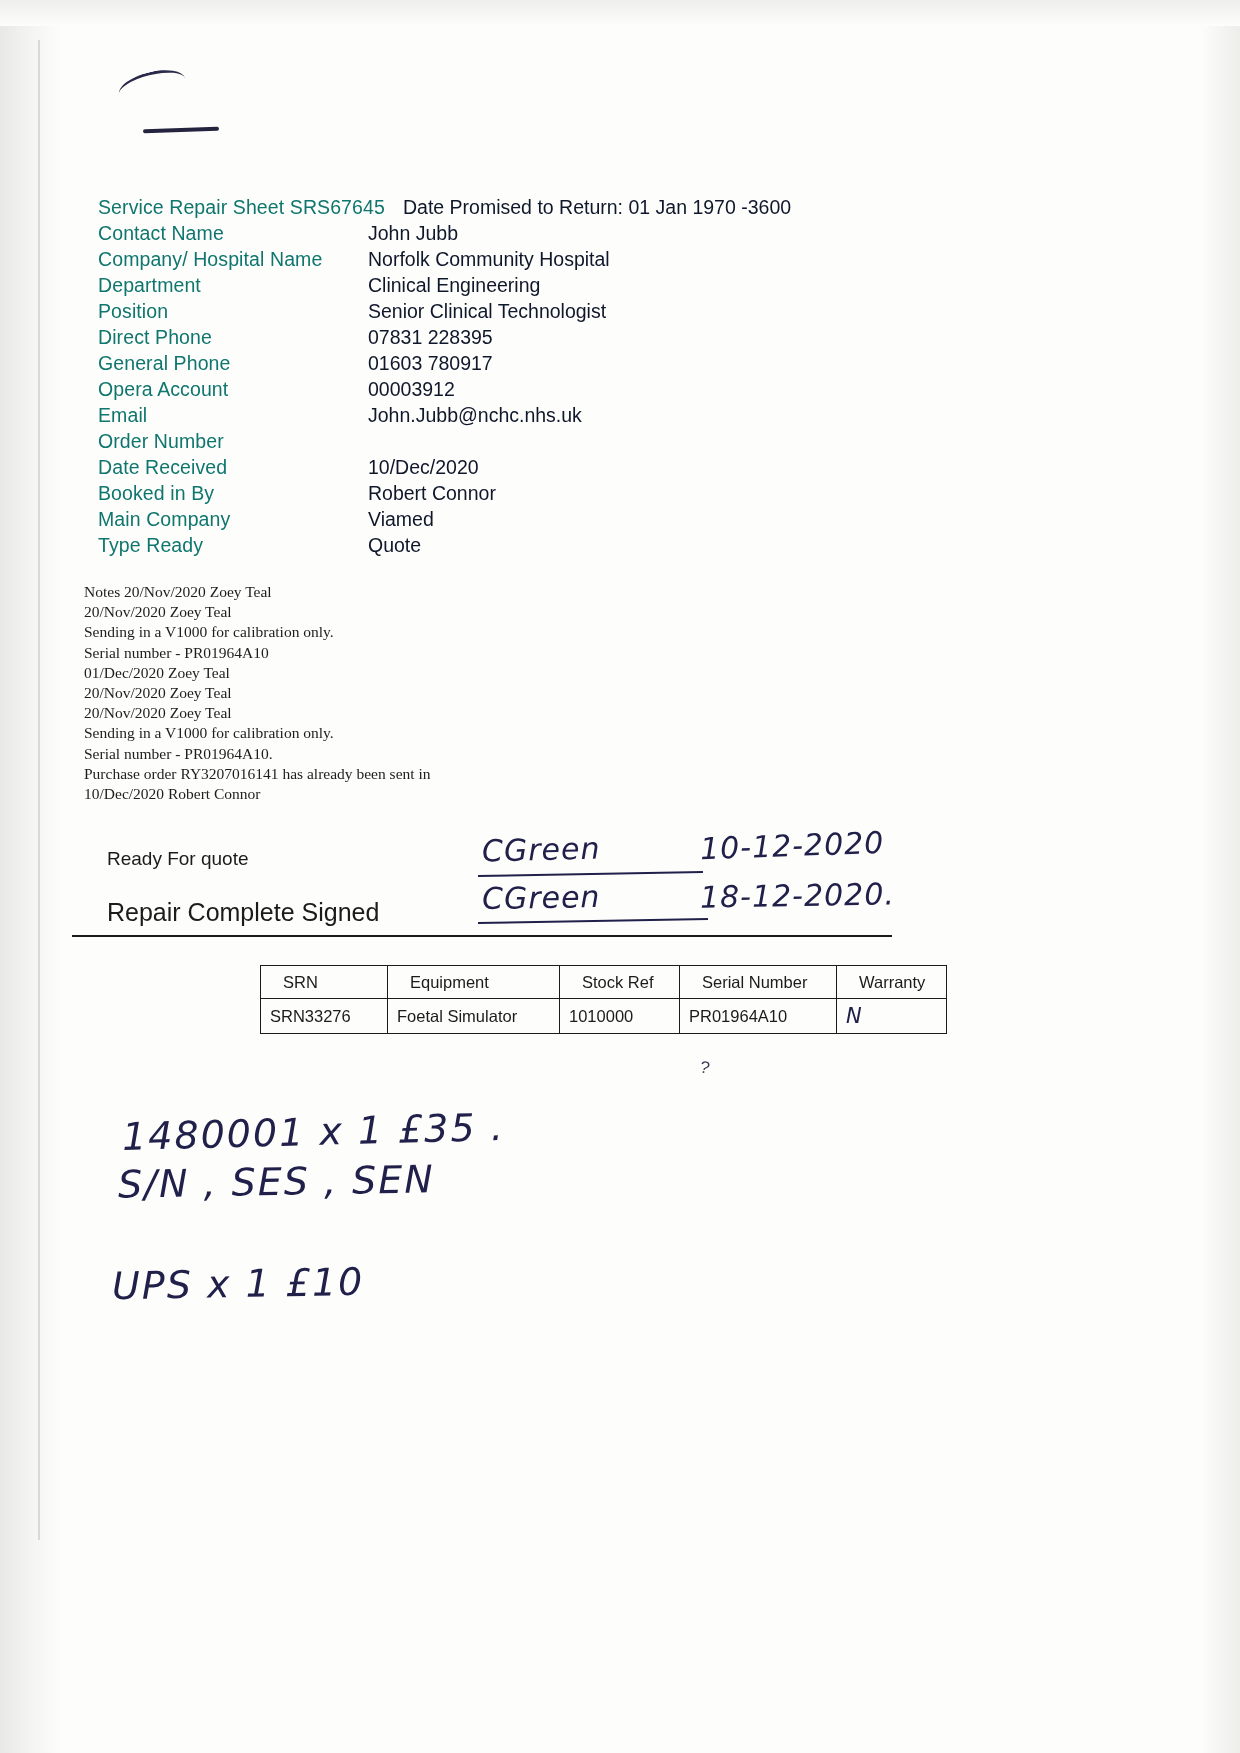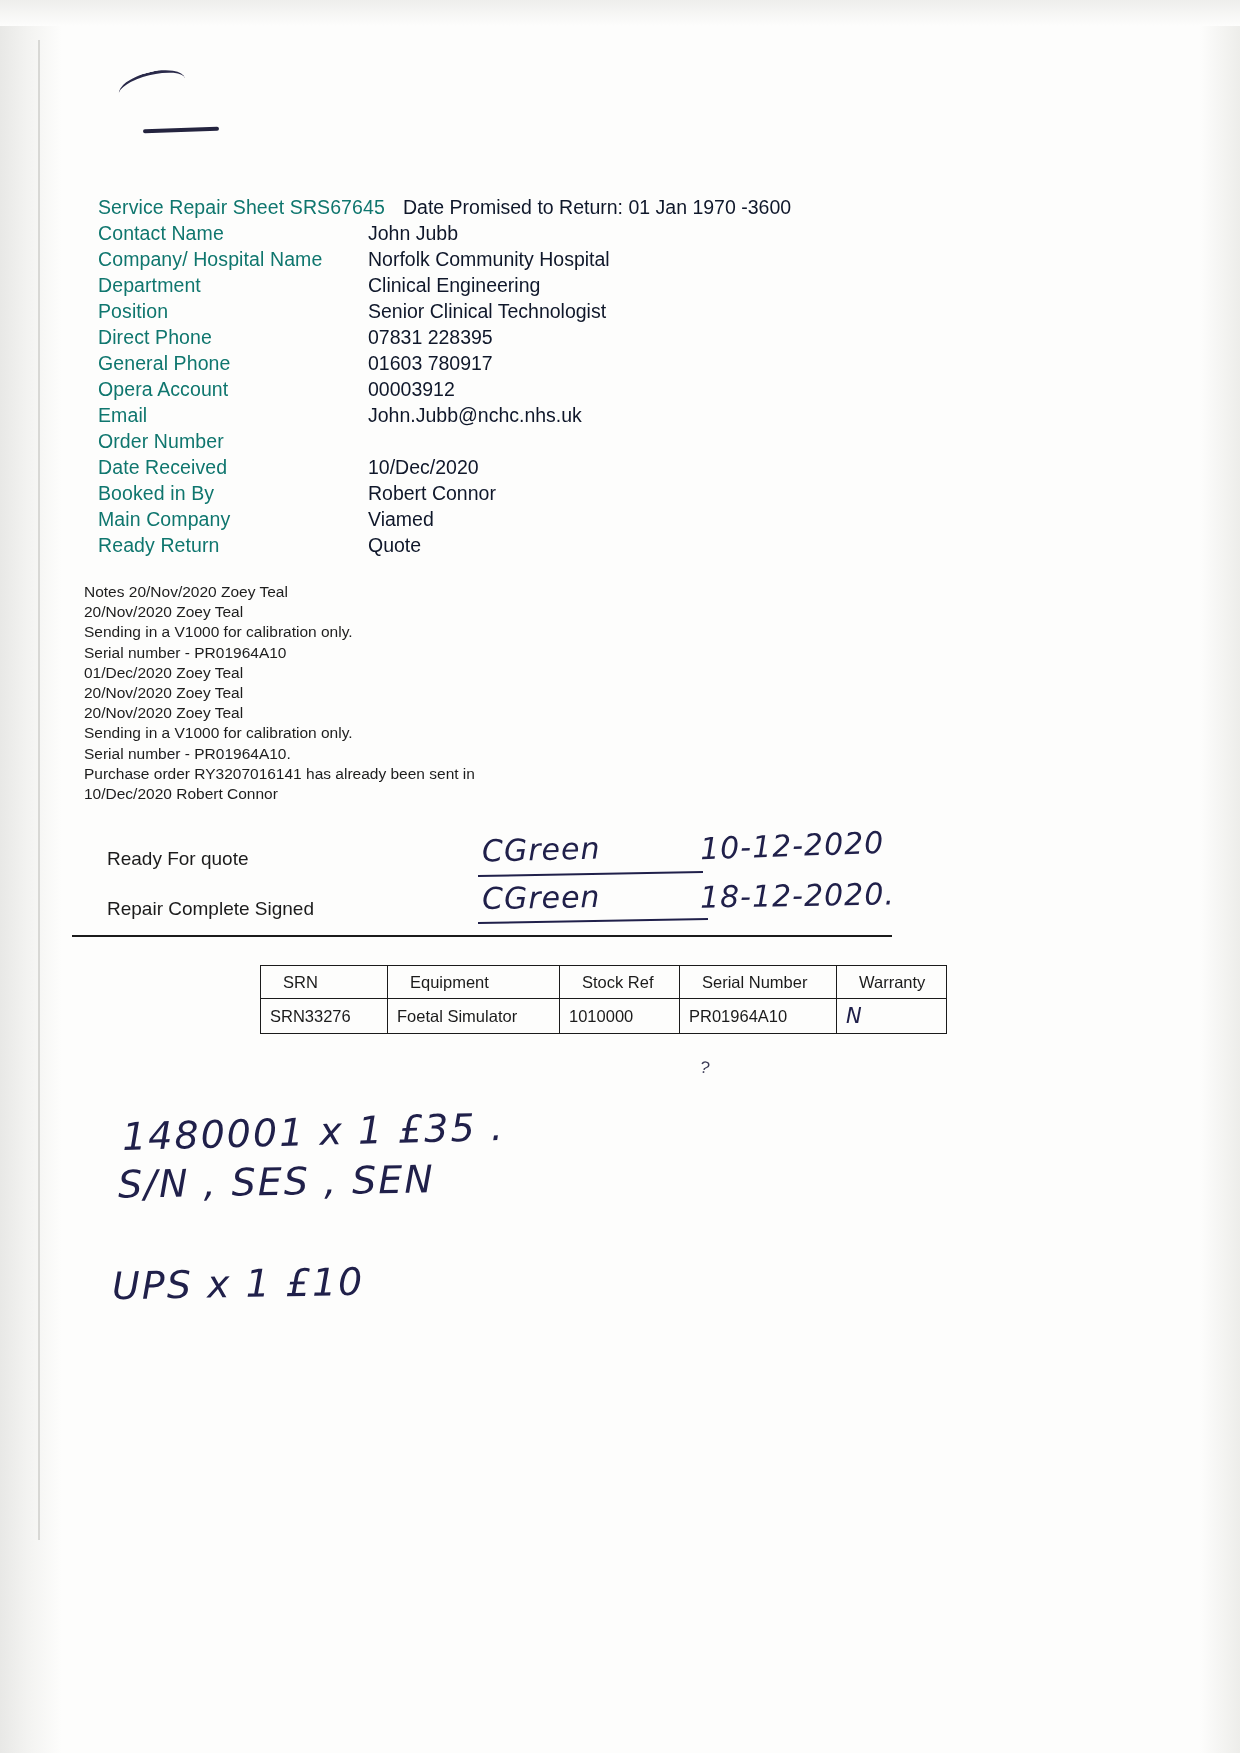--- a/index.html
+++ b/index.html
@@ -91,33 +91,34 @@
   .hdr-row.first .hdr-value { font-weight: 400; }
 
   
   .notes {
     position: absolute;
     left: 84px; top: 582px;
     width: 1000px;
     font-size: 15.5px;
     line-height: 20.2px;
     color: #1d1d1d;
+    font-family: Liberation Serif, serif;
   }
   .notes div { white-space: pre; }
 
   
   .sig-label-1 {
     position: absolute;
     left: 107px; top: 848px;
     font-size: 19px;
   }
   .sig-label-2 {
     position: absolute;
     left: 107px; top: 898px;
-    font-size: 19px;
+    font-size: 25px;
   }
   .hand {
     position: absolute;
     font-family: "DejaVu Sans", sans-serif;
     color: #20204a;
     font-style: italic;
     letter-spacing: 1px;
   }
   .sig-1 {
     left: 482px; top: 832px;
@@ -259,21 +260,21 @@
     </div>
     <div class="hdr-row">
       <div class="hdr-label">Booked in By</div>
       <div class="hdr-value">Robert Connor</div>
     </div>
     <div class="hdr-row">
       <div class="hdr-label">Main Company</div>
       <div class="hdr-value">Viamed</div>
     </div>
     <div class="hdr-row">
-      <div class="hdr-label">Ready Return</div>
+      <div class="hdr-label">Type Ready</div>
       <div class="hdr-value">Quote</div>
     </div>
   </div>
 
   <div class="notes">
     <div>Notes 20/Nov/2020 Zoey Teal</div>
     <div>20/Nov/2020 Zoey Teal</div>
     <div>Sending in a V1000 for calibration only.</div>
     <div>Serial number - PR01964A10</div>
     <div>01/Dec/2020 Zoey Teal</div>

